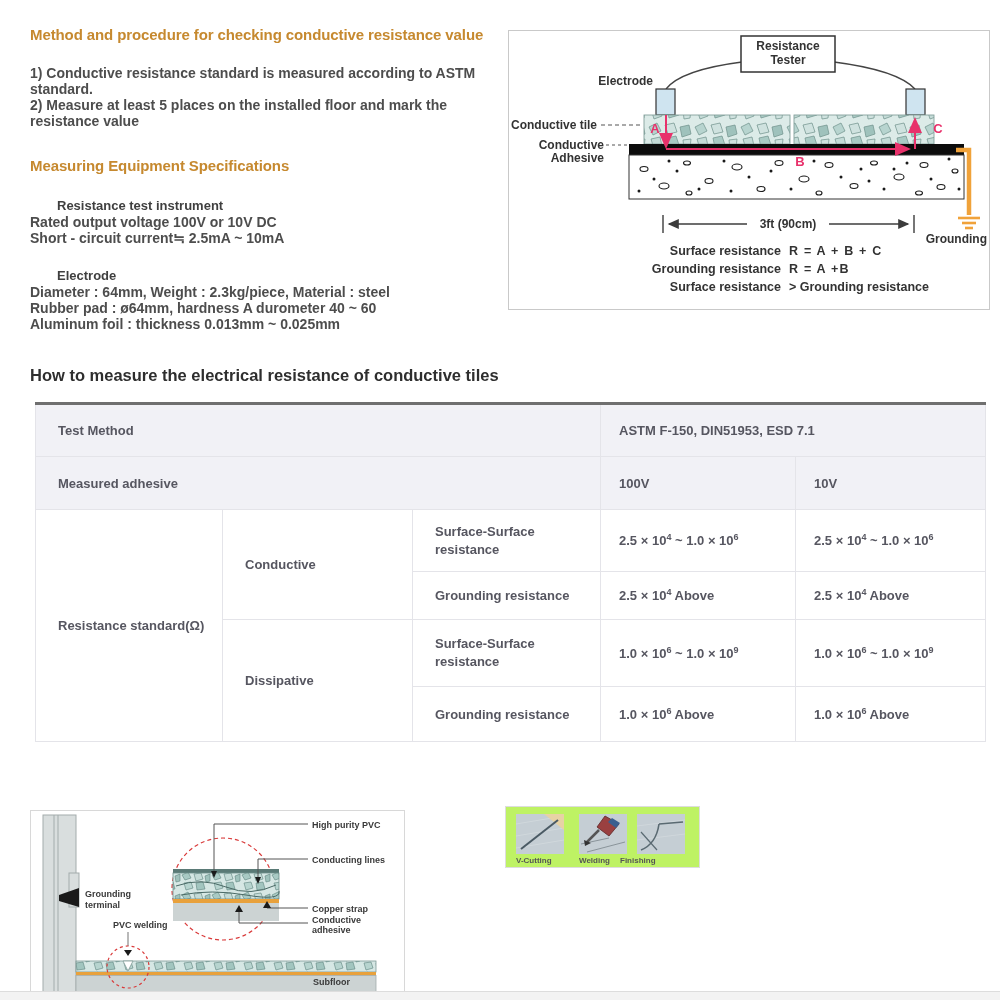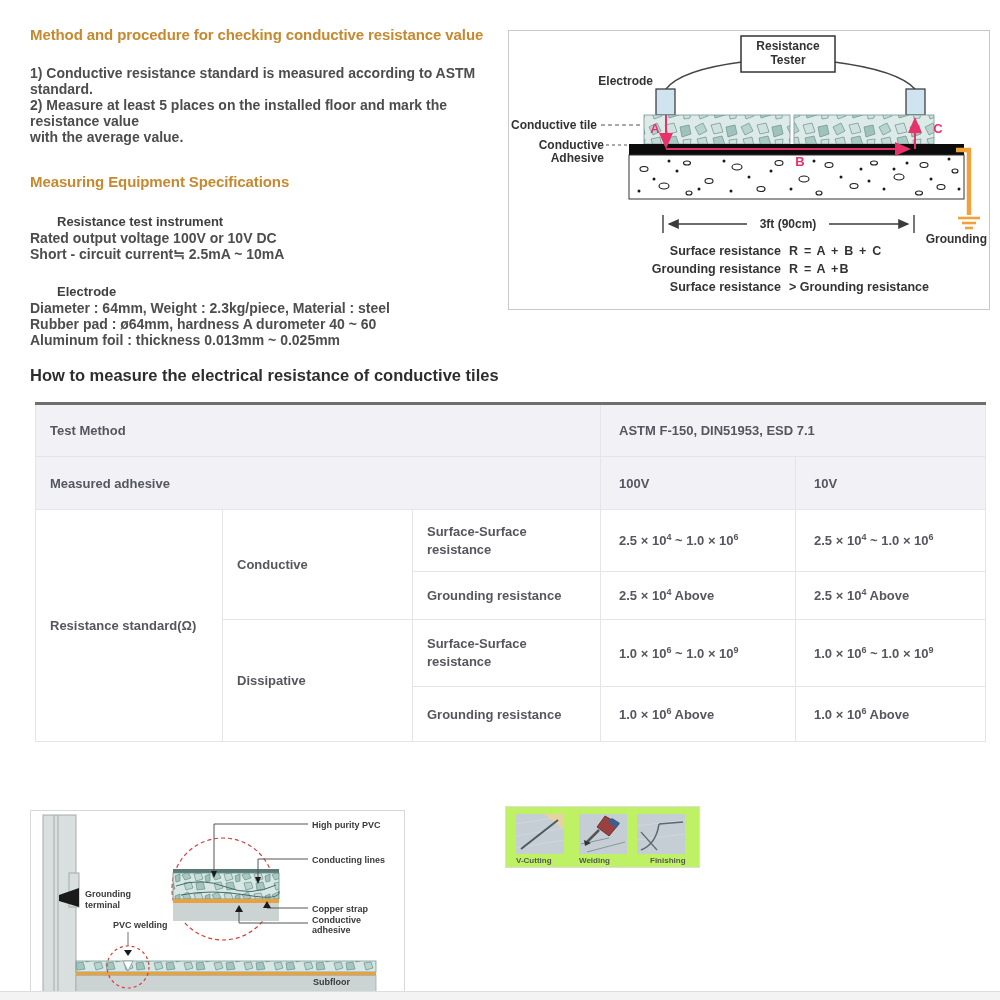--- a/index.html
+++ b/index.html
@@ -16,21 +16,21 @@
   
   #diagram-box { left:508px; top:30px; width:482px; height:280px; border:1px solid #c9c9c9; background:#fff; }
 
   
   #section-title { left:30px; top:366px; font-size:16.5px; font-weight:700; color:#2e2e2e; }
 
   
   #spec-table { left:35px; top:402px; border-collapse:collapse; table-layout:fixed; width:950px;
     border-top:3px solid #6f6f6f; }
   #spec-table td { border:1px solid #e4e4e9; font-size:13px; font-weight:600; color:#565660;
-    vertical-align:middle; padding-left:14px; }
+    vertical-align:middle; padding-left:22px; }
   #spec-table tr.shaded td { background:#f1f1f6; }
   #spec-table td.val { padding-left:18px; }
   #spec-table sup { font-size:9px; }
   .two-line div { line-height:18px; }
 
   
   #install-box { left:30px; top:810px; width:375px; height:185px; border:1px solid #d8d8d8; background:#fff; }
 
   
   #process-box { left:505px; top:806px; width:195px; height:62px; border:1px solid #ddd; background:#bef264; }
@@ -42,21 +42,20 @@
   svg text { font-family:"Liberation Sans", sans-serif; }
 </style>
 </head>
 <body>
 
 <div id="left-col" class="abs">
   <div class="h-orange">Method and procedure for checking conductive resistance value</div>
   <div style="margin-top:22px;">
     <div class="body-line">1) Conductive resistance standard is measured according to ASTM standard.</div>
     <div class="body-line">2) Measure at least 5 places on the installed floor and mark the resistance value</div>
-    <div class="body-line">with the average value.</div>
   </div>
   <div class="h-orange" style="margin-top:28px;">Measuring Equipment Specifications</div>
   <div style="margin-top:24px;">
     <div class="body-title">Resistance test instrument</div>
     <div class="body-line">Rated output voltage 100V or 10V DC</div>
     <div class="body-line">Short - circuit current≒ 2.5mA ~ 10mA</div>
   </div>
   <div style="margin-top:22px;">
     <div class="body-title">Electrode</div>
     <div class="body-line">Diameter : 64mm, Weight : 2.3kg/piece, Material : steel</div>
@@ -328,16 +327,16 @@
       <rect width="48" height="40" fill="#c5ced4"></rect>
       <g stroke="#d7dde1" stroke-width="0.6">
         <line x1="0" y1="12" x2="48" y2="6"></line>
           <line x1="0" y1="26" x2="48" y2="20"></line>
       </g>
       <path d="M4,36 C14,32 20,24 22,10" fill="none" stroke="#5a6a72" stroke-width="1.6"></path>
       <line x1="22" y1="10" x2="46" y2="8" stroke="#5a6a72" stroke-width="1.6"></line>
       <line x1="4" y1="18" x2="20" y2="36" stroke="#5a6a72" stroke-width="1.2"></line>
     </svg>
   </div>
-  <div class="thumb-label" style="left:144px;">Finishing</div>
+  <div class="thumb-label" style="left:114px;">Finishing</div>
 </div>
 
 <div id="bottom-strip" class="abs"></div>
 
 </body></html>

